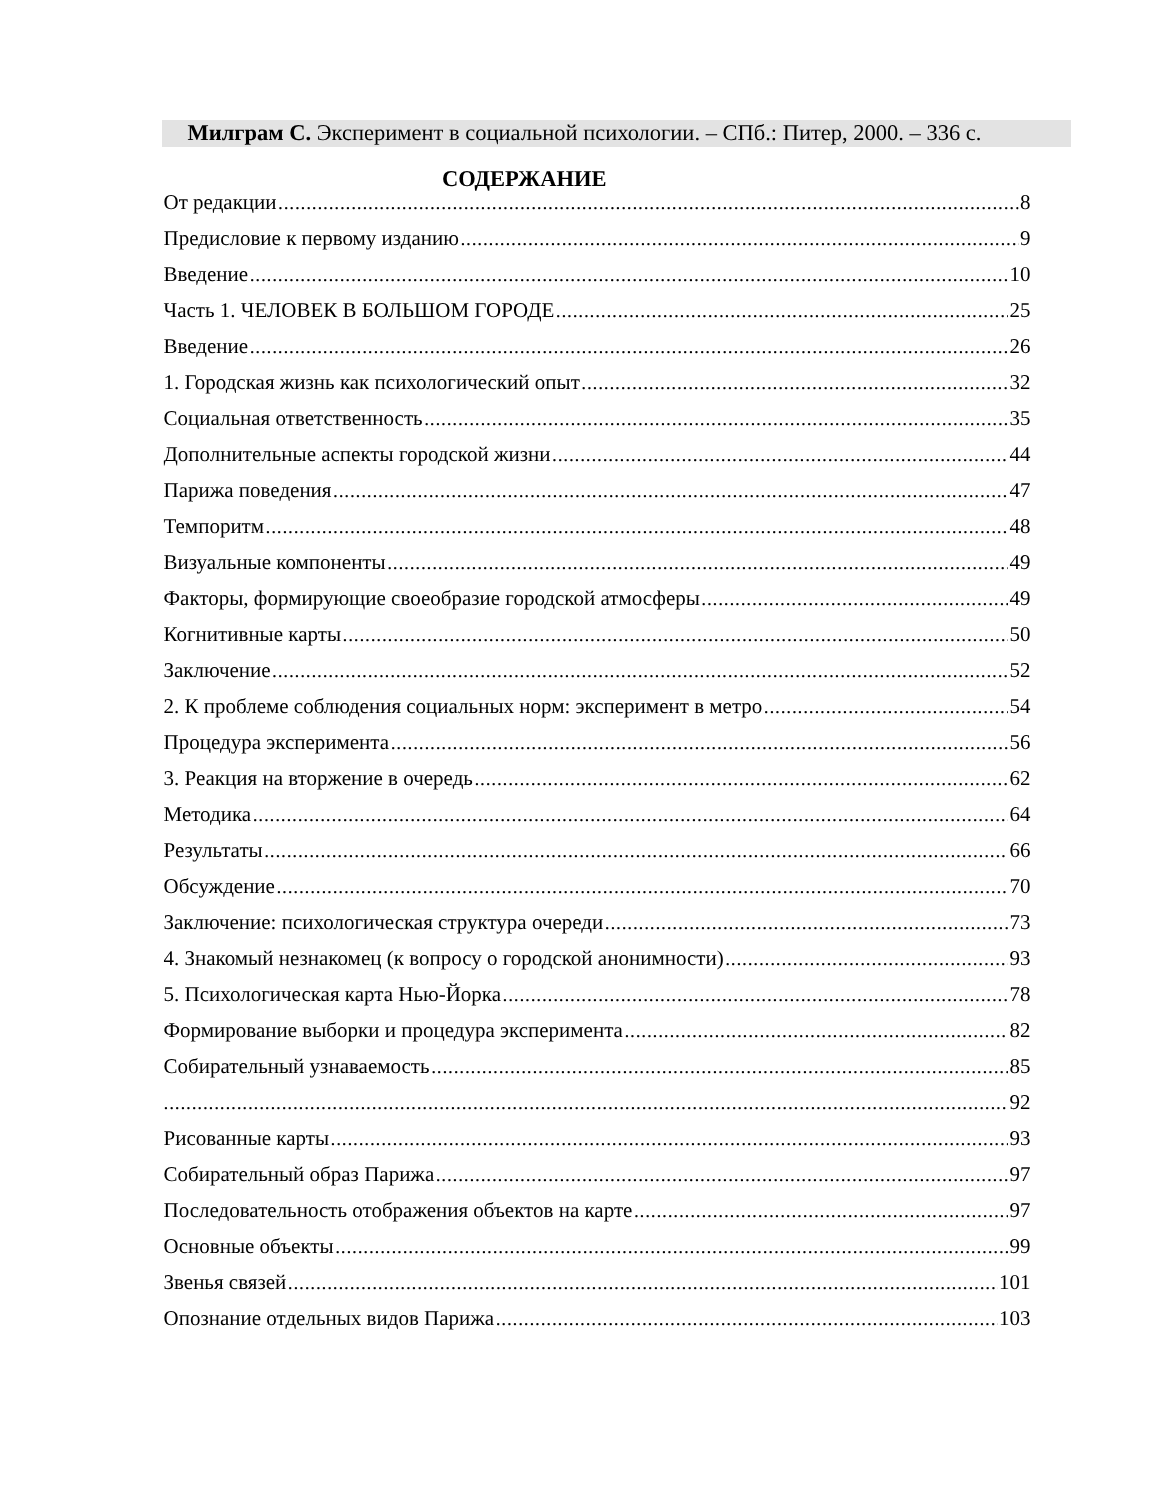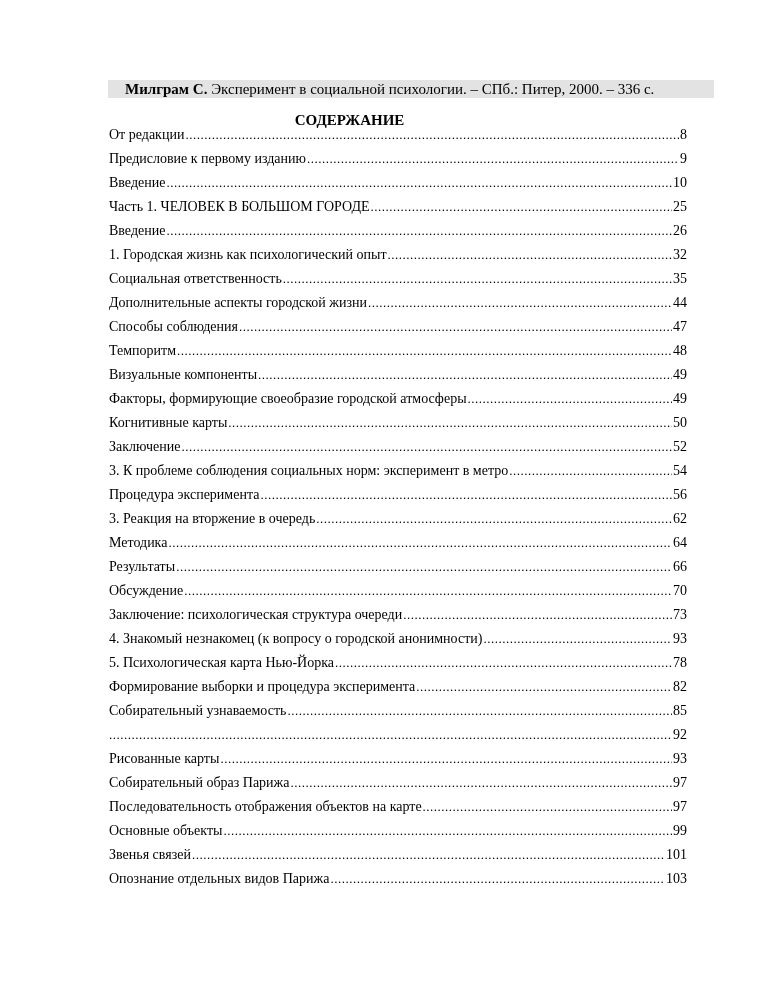--- a/index.html
+++ b/index.html
@@ -127,21 +127,21 @@
         <span class="toc-label">Социальная ответственность</span>
         <span class="toc-leader"></span>
         <span class="toc-page">35</span>
       </li>
       <li class="toc-entry">
         <span class="toc-label">Дополнительные аспекты городской жизни</span>
         <span class="toc-leader"></span>
         <span class="toc-page">44</span>
       </li>
       <li class="toc-entry">
-        <span class="toc-label">Способы соблюдения</span>
+        <span class="toc-label">Парижа поведения</span>
         <span class="toc-leader"></span>
         <span class="toc-page">47</span>
       </li>
       <li class="toc-entry">
         <span class="toc-label">Темпоритм</span>
         <span class="toc-leader"></span>
         <span class="toc-page">48</span>
       </li>
       <li class="toc-entry">
         <span class="toc-label">Визуальные компоненты</span>
@@ -157,21 +157,21 @@
         <span class="toc-label">Когнитивные карты</span>
         <span class="toc-leader"></span>
         <span class="toc-page">50</span>
       </li>
       <li class="toc-entry">
         <span class="toc-label">Заключение</span>
         <span class="toc-leader"></span>
         <span class="toc-page">52</span>
       </li>
       <li class="toc-entry">
-        <span class="toc-label">3. К проблеме соблюдения социальных норм: эксперимент в метро</span>
+        <span class="toc-label">2. К проблеме соблюдения социальных норм: эксперимент в метро</span>
         <span class="toc-leader"></span>
         <span class="toc-page">54</span>
       </li>
       <li class="toc-entry">
         <span class="toc-label">Процедура эксперимента</span>
         <span class="toc-leader"></span>
         <span class="toc-page">56</span>
       </li>
       <li class="toc-entry">
         <span class="toc-label">3. Реакция на вторжение в очередь</span>

